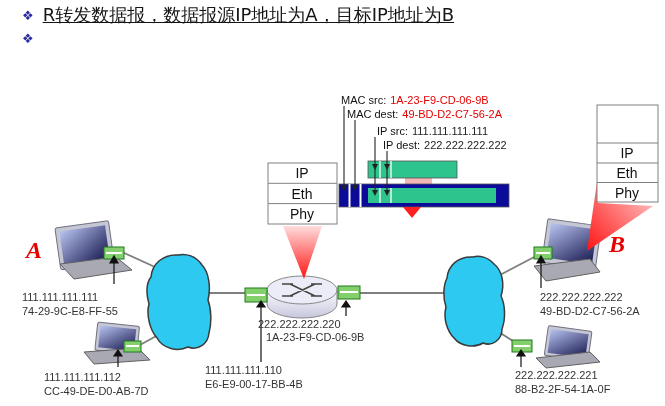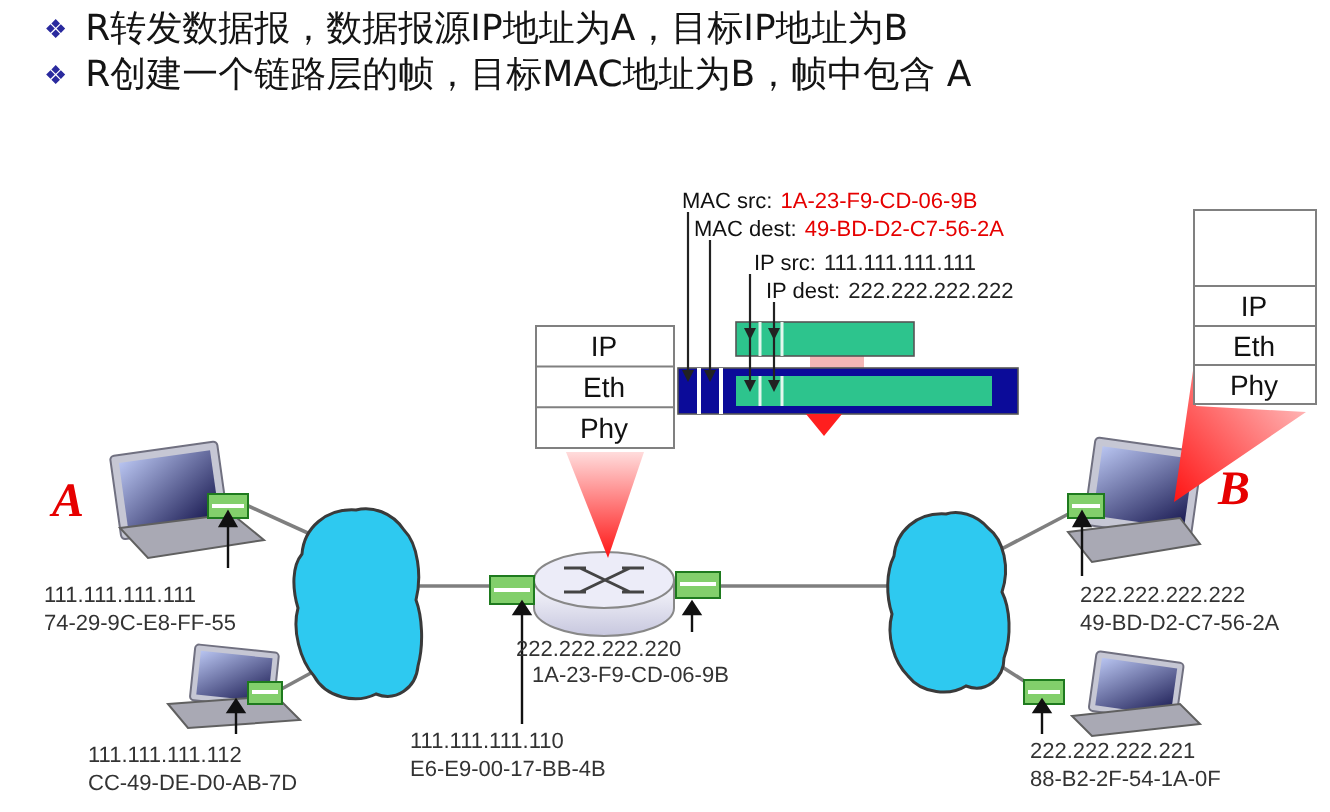--- a/index.html
+++ b/index.html
@@ -3,21 +3,21 @@
 <meta charset="utf-8">
 <style>
   html,body{margin:0;padding:0;background:#fff;}
   .page{position:relative;width:665px;height:406px;background:#ffffff;overflow:hidden;
         font-family:"Liberation Sans",sans-serif;}
   
   .bullets{position:absolute;left:22px;top:4px;width:600px;color:#141414;
            font-family:"DejaVu Sans",sans-serif;font-size:18px;line-height:22px;}
   .bullet-item{display:flex;align-items:flex-start;}
   .bullet-marker{color:#2a2a9e;font-size:13px;line-height:22px;margin-right:9px;margin-top:1px;flex:0 0 auto;}
-  .bullet-lines span{display:block;}
+  .bullet-lines span{display:block;text-decoration:underline;}
   
   svg text{font-family:"Liberation Sans",sans-serif;}
   .addr{font-size:11px;fill:#333333;}
   .maclabel{font-size:11px;fill:#111111;}
   .macvalue{fill:#e60000;}
   .ipvalue{fill:#222222;}
   .stacktext{font-size:14px;fill:#111111;text-anchor:middle;}
   .hostletter{font-size:24px;fill:#e60000;font-style:italic;font-weight:bold;
               font-family:"Liberation Serif",serif;}
 </style>
@@ -29,21 +29,20 @@
   <div class="bullets">
     <div class="bullet-item">
       <span class="bullet-marker">❖</span>
       <span class="bullet-lines">
         <span>R转发数据报，数据报源IP地址为A，目标IP地址为B</span>
       </span>
     </div>
     <div class="bullet-item">
       <span class="bullet-marker">❖</span>
       <span class="bullet-lines">
-        <span>R创建一个链路层的帧，目标MAC地址为B，帧中包含 A</span>
       </span>
     </div>
   </div>
 
   <svg width="665" height="406" viewBox="0 0 665 406" style="position:absolute;left:0;top:0;">
     <defs>
       <linearGradient id="scr" x1="0" y1="0" x2="1" y2="1">
         <stop offset="0" stop-color="#b8c4f0"></stop>
           <stop offset="1" stop-color="#15154d"></stop>
       </linearGradient>

